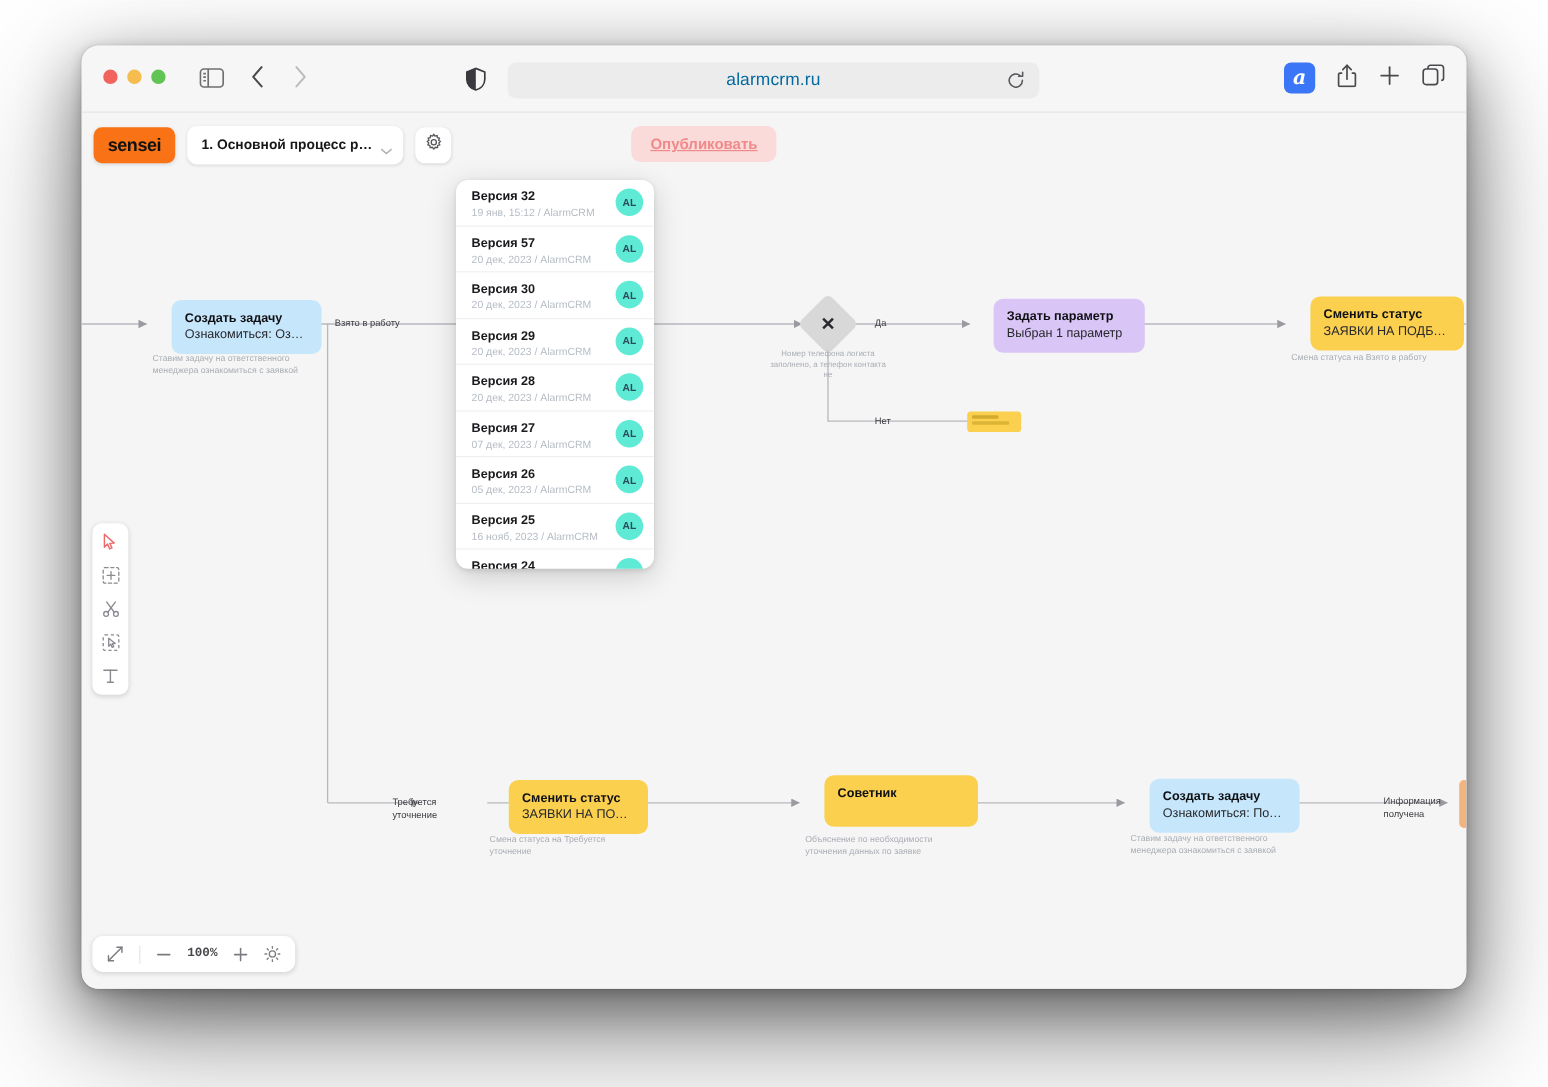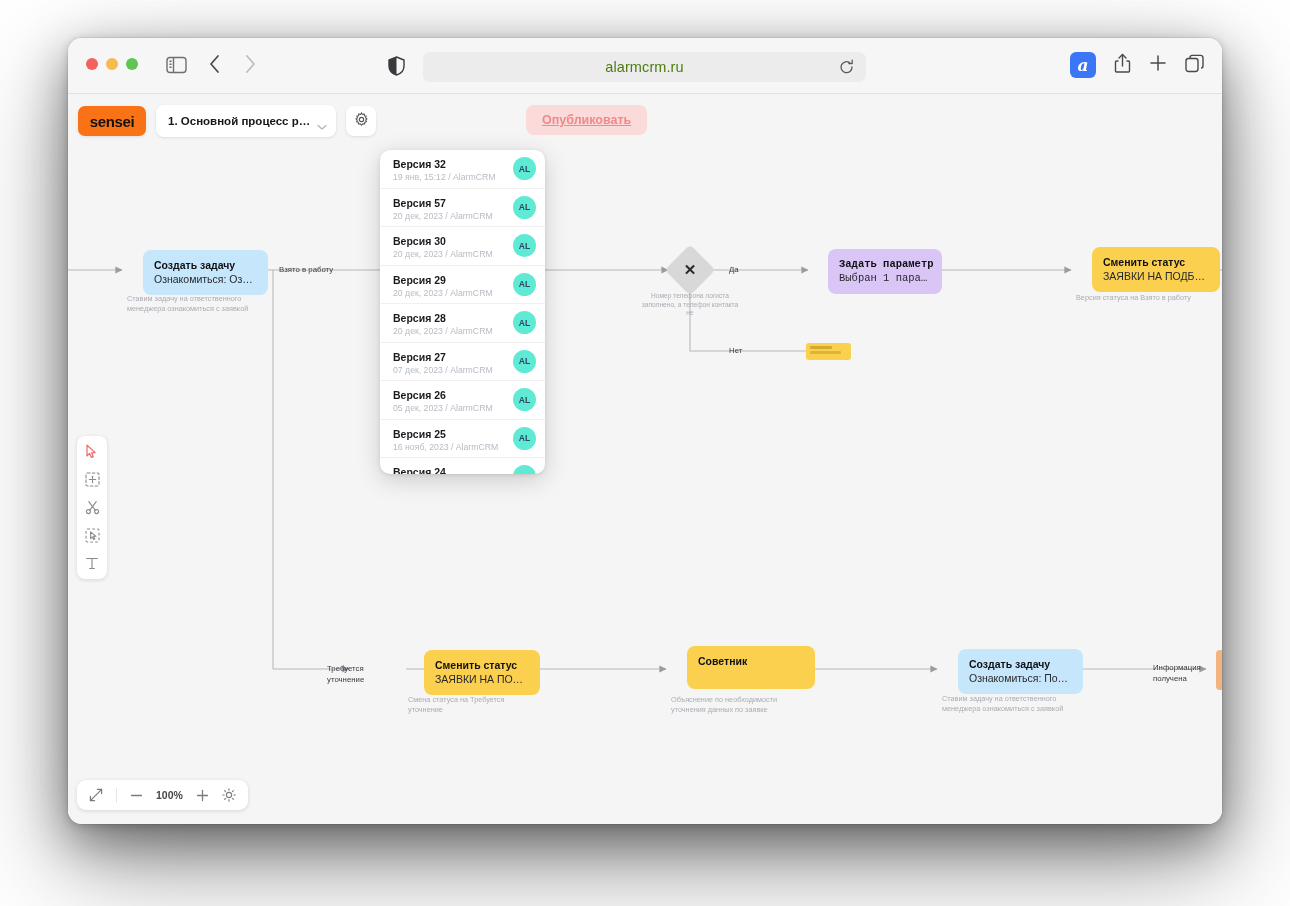--- a/index.html
+++ b/index.html
@@ -43,21 +43,21 @@
   .nav-back { left: 140px; top: 16px; }
   .nav-fwd { left: 176px; top: 16px; }
   .shield { left: 320px; top: 18px; }
 
   .addressbar {
     position: absolute; left: 355px; top: 14px;
     width: 443px; height: 30px;
     background: #ececec; border-radius: 7px;
     display: flex; align-items: center; justify-content: center;
   }
-  .addressbar .url { font-size: 14.5px; color: #4d7c0f; letter-spacing: 0.1px; }
+  .addressbar .url { font-size: 14.5px; color: #0369a1; letter-spacing: 0.1px; }
   .addressbar .reload { position: absolute; right: 12px; top: 7px; color: #58585c; }
 
   .right-icons { position: absolute; right: 18px; top: 14px; display: flex; align-items: center; gap: 18px; }
   .ext-badge {
     width: 26px; height: 26px; border-radius: 6px;
     background: #3b76f6; color: #fff;
     display: flex; align-items: center; justify-content: center;
     font-family: "DejaVu Serif", serif; font-style: italic; font-weight: 700; font-size: 17px;
   }
 
@@ -154,21 +154,21 @@
   .zoombar {
     position: absolute; left: 9px; bottom: 14px;
     height: 30px; padding: 0 12px;
     background: #fff; border-radius: 9px;
     box-shadow: 0 1px 4px rgba(0,0,0,0.13);
     display: flex; align-items: center; gap: 13px;
     z-index: 25;
   }
   .zb-item { color: #7b7b81; display: flex; align-items: center; }
   .zb-sep { width: 1px; height: 15px; background: #e6e6e6; }
-  .zoom-val { font-size: 10.5px; color: #47474c; font-weight: 600; }
+  .zoom-val { font-size: 10.5px; color: #47474c; font-weight: 600; font-family: Liberation Mono, monospace; }
 
   
   .canvas { position: absolute; inset: 0; }
   svg.wires { position: absolute; left: 0; top: 0; width: 100%; height: 100%; pointer-events: none; }
 
   .node {
     position: absolute;
     border-radius: 8px;
     padding: 8px 11px;
     margin-left: 16px;
@@ -345,30 +345,30 @@
 
       <div class="wirelabel" style="left:661px; top:170px;">Да</div>
 
       <div class="wirelabel" style="left:661px; top:251px;">Нет</div>
 
       <div class="minnode" style="left:738px; top:249px; width:45px; height:17px;">
         <div class="m1"></div>
         <div class="m2"></div>
       </div>
 
-      <div class="node purple" style="left:744px; top:155px; width:114px;font-family:Liberation Mono, monospace;">
+      <div class="node purple" style="left:744px; top:155px; width:126px;">
         <div class="n-title">Задать параметр</div>
         <div class="n-sub">Выбран 1 параметр</div>
       </div>
 
       <div class="node yellow" style="left:1008px; top:153px; width:128px;">
         <div class="n-title">Сменить статус</div>
         <div class="n-sub">ЗАЯВКИ НА ПОДБОР: Вз...</div>
       </div>
-      <div class="ncaption" style="left:1008px; top:199px; width:140px;">Версия статуса на Взято в работу</div>
+      <div class="ncaption" style="left:1008px; top:199px; width:140px;">Смена статуса на Взято в работу</div>
 
       <div class="wirelabel" style="left:211px; top:569px; width:60px;margin-left:48px;">Требуется уточнение</div>
 
       <div class="node yellow" style="left:340px; top:556px; width:116px;">
         <div class="n-title">Сменить статус</div>
         <div class="n-sub">ЗАЯВКИ НА ПОДБОР: Тр...</div>
       </div>
       <div class="ncaption" style="left:340px; top:601px;">Смена статуса на Требуется уточнение</div>
 
       <div class="node yellow" style="left:603px; top:552px; width:128px; height:43px;">

